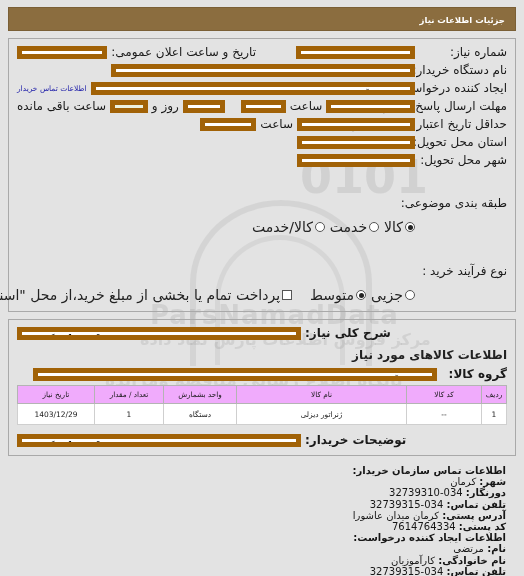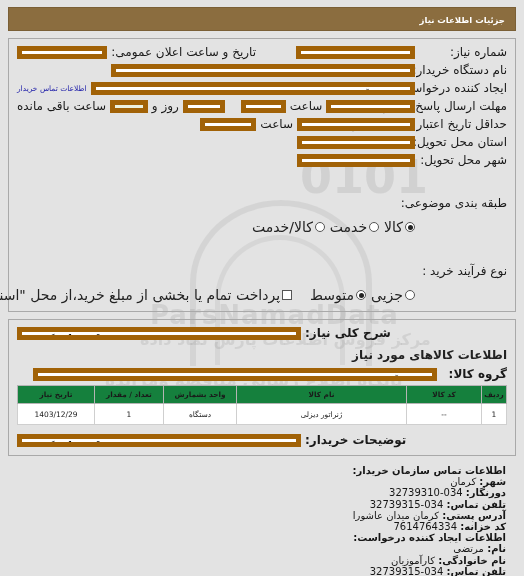--- a/index.html
+++ b/index.html
@@ -162,23 +162,23 @@
   }
 
   table.goods {
     width: 100%;
     border-collapse: collapse;
     font-size: 7.5px;
     background: #fff;
     margin-top: 3px;
   }
   table.goods th {
-    background: #15803d;
+    background: #f0abfc;
     border: 1px solid #b4b4b4;
-    font-weight: bold;
+    font-weight: normal;
     height: 15px;
     color: #1a1a1a;
     font-size: 7.3px;
   }
   table.goods td {
     border: 1px solid #cfcfcf;
     height: 18px;
     text-align: center;
     background: #fff;
     color: #222;
@@ -368,21 +368,21 @@
     </div>
     <div>
       <b>تلفن تماس:</b>
       <span class="num-ltr">32739315-034</span>
     </div>
     <div>
       <b>آدرس پستی:</b>
       <span>کرمان میدان عاشورا</span>
     </div>
     <div>
-      <b>کد خزانه:</b>
+      <b>کد پستی:</b>
       <span class="num-ltr">7614764334</span>
     </div>
     <div class="head">اطلاعات ایجاد کننده درخواست:</div>
     <div>
       <b>نام:</b>
       <span>مرتضی</span>
     </div>
     <div>
       <b>نام خانوادگی:</b>
       <span>کارآموزیان</span>

